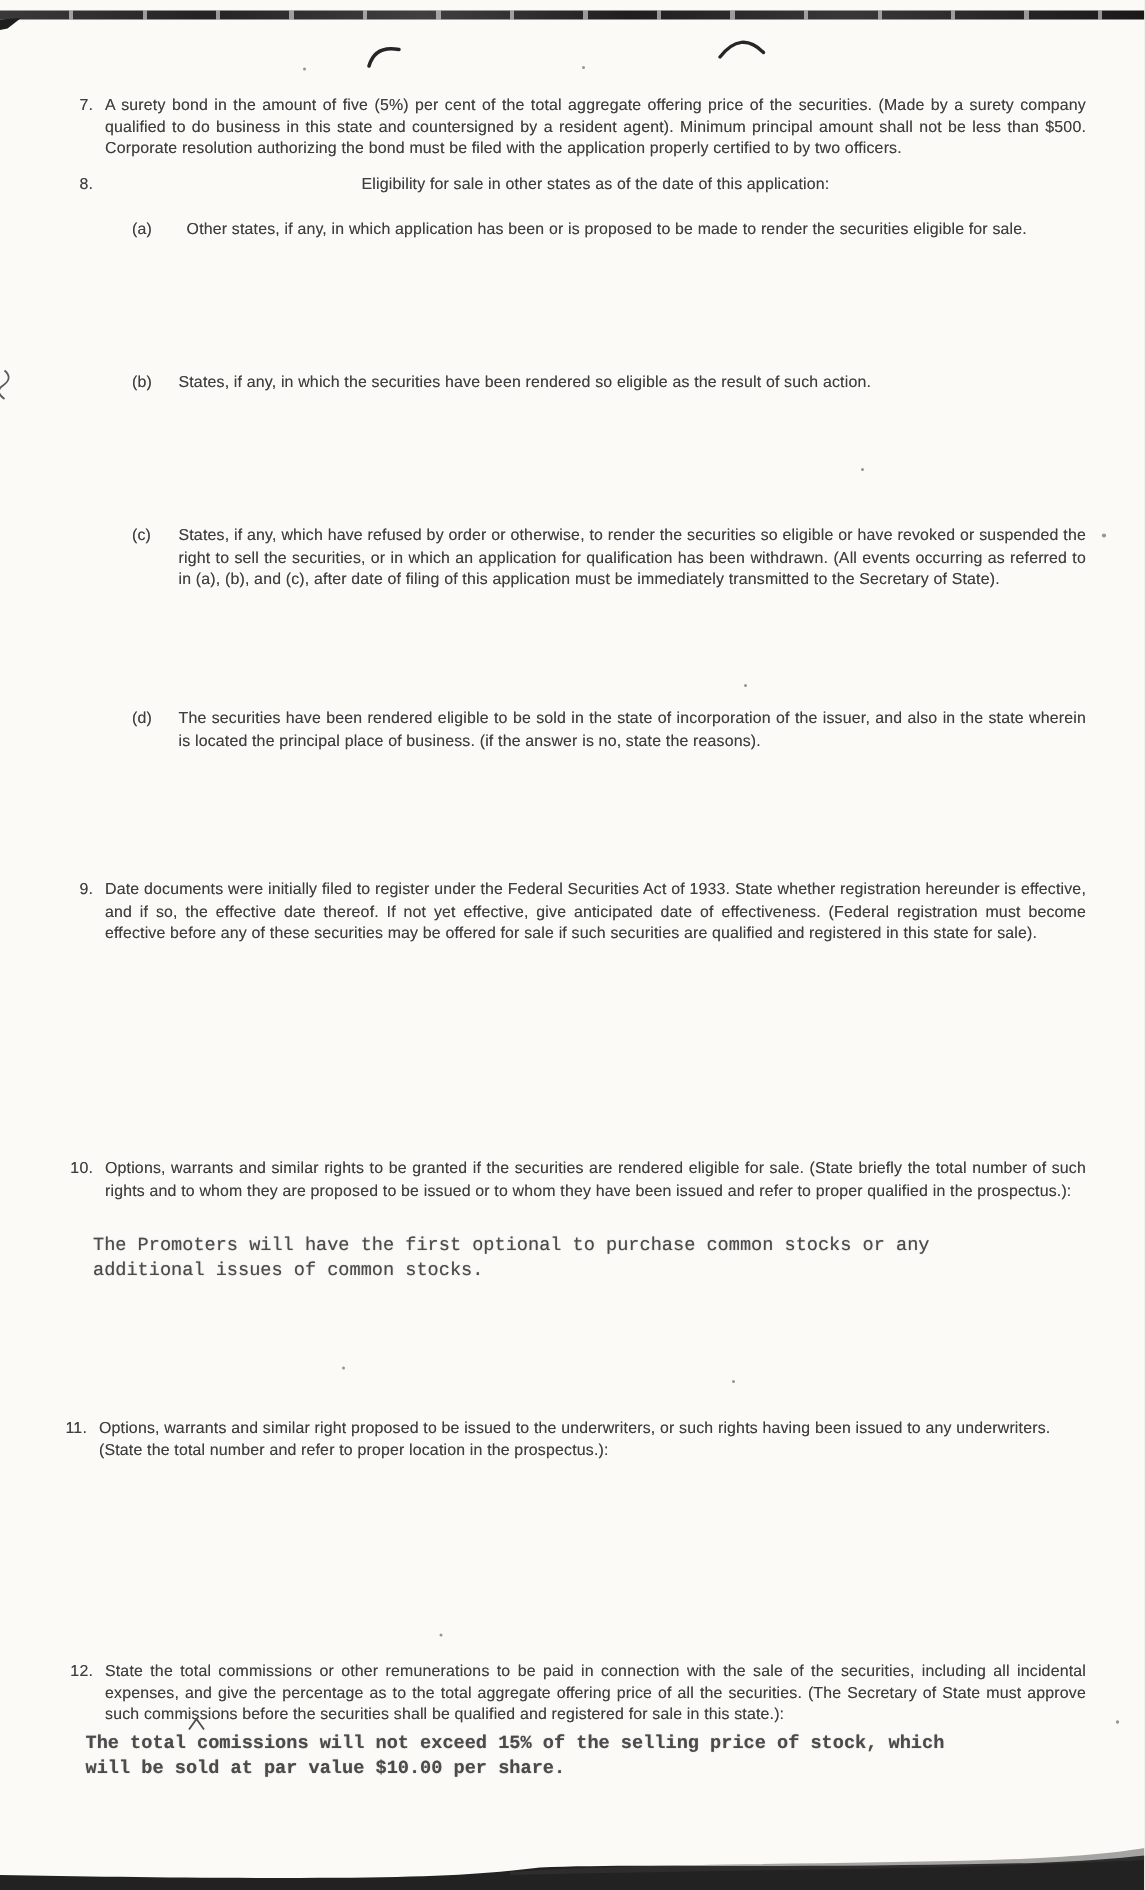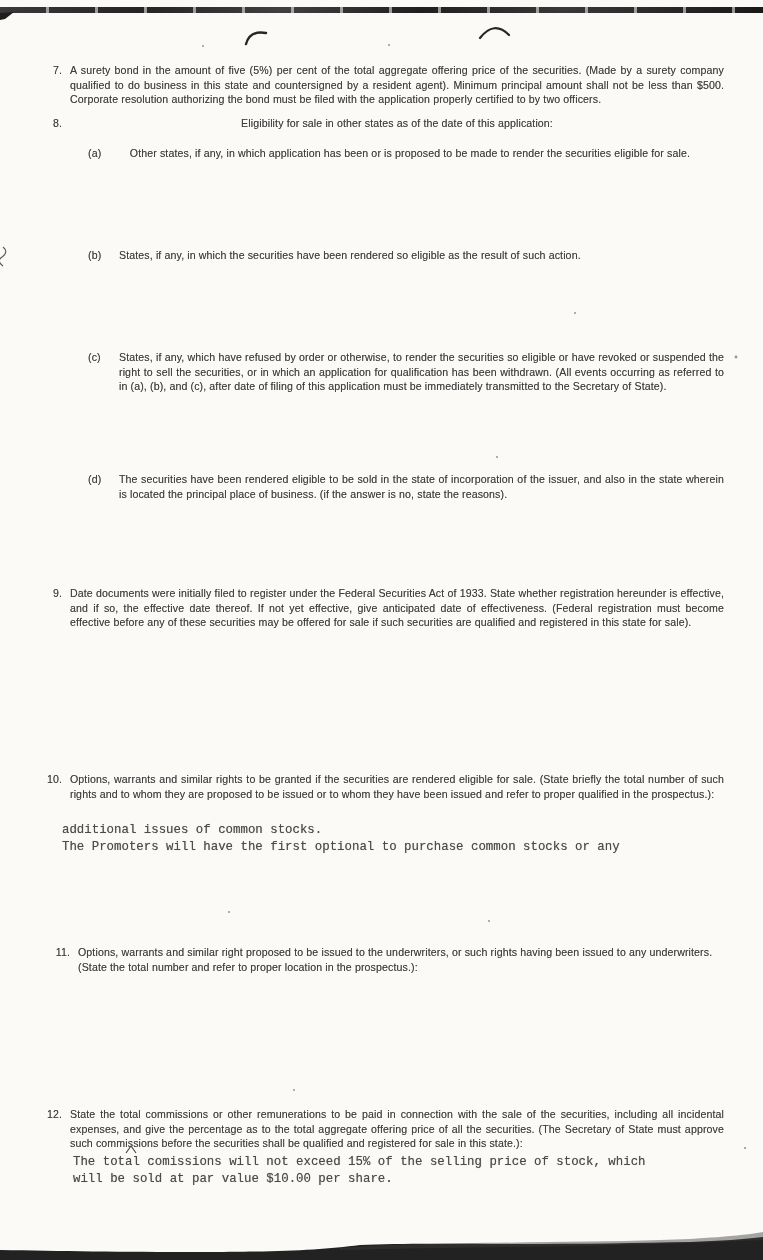--- a/index.html
+++ b/index.html
@@ -63,21 +63,21 @@
     <div class="txt">A surety bond in the amount of five (5%) per cent of the total aggregate offering price of the securities. (Made by a surety company qualified to do business in this state and countersigned by a resident agent). Minimum principal amount shall not be less than $500. Corporate resolution authorizing the bond must be filed with the application properly certified to by two officers.</div>
   </div>
 
   <div class="item" style="left:36px;top:116px;width:688px;">
     <div class="num">8.</div>
     <div class="txt" style="text-align:center">Eligibility for sale in other states as of the date of this application:</div>
   </div>
 
   <div class="sub" style="left:88px;top:146px;width:602px;">
     <div class="sublabel">(a)</div>
-    <div class="txt" style="text-align:right">Other states, if any, in which application has been or is proposed to be made to render the securities eligible for sale.</div>
+    <div class="txt" style="text-align:center">Other states, if any, in which application has been or is proposed to be made to render the securities eligible for sale.</div>
   </div>
 
   <div class="sub" style="left:88px;top:248px;width:602px;">
     <div class="sublabel">(b)</div>
     <div class="txt" style="text-align:left">States, if any, in which the securities have been rendered so eligible as the result of such action.</div>
   </div>
 
   <div class="sub" style="left:88px;top:350px;width:636px;">
     <div class="sublabel">(c)</div>
     <div class="txt">States, if any, which have refused by order or otherwise, to render the securities so eligible or have revoked or suspended the right to sell the securities, or in which an application for qualification has been withdrawn. (All events occurring as referred to in (a), (b), and (c), after date of filing of this application must be immediately transmitted to the Secretary of State).</div>
@@ -92,35 +92,35 @@
     <div class="num">9.</div>
     <div class="txt">Date documents were initially filed to register under the Federal Securities Act of 1933. State whether registration hereunder is effective, and if so, the effective date thereof. If not yet effective, give anticipated date of effectiveness. (Federal registration must become effective before any of these securities may be offered for sale if such securities are qualified and registered in this state for sale).</div>
   </div>
 
   <div class="item" style="left:36px;top:772px;width:688px;">
     <div class="num">10.</div>
     <div class="txt">Options, warrants and similar rights to be granted if the securities are rendered eligible for sale. (State briefly the total number of such rights and to whom they are proposed to be issued or to whom they have been issued and refer to proper qualified in the prospectus.):</div>
   </div>
 
   <div class="typed" style="left:62px;top:822px;">
+    <div>The Promoters will have the first optional to purchase common stocks or any</div>
     <div>additional issues of common stocks.</div>
-    <div>The Promoters will have the first optional to purchase common stocks or any</div>
   </div>
 
-  <div class="item" style="left:44px;top:945px;width:688px;justify-content:center;">
+  <div class="item" style="left:32px;top:945px;width:688px;justify-content:center;">
     <div class="num">11.</div>
     <div class="txt" style="text-align:left">Options, warrants and similar right proposed to be issued to the underwriters, or such rights having been issued to any underwriters. (State the total number and refer to proper location in the prospectus.):</div>
   </div>
 
   <div class="item" style="left:36px;top:1107px;width:688px;justify-content:flex-end;">
     <div class="num">12.</div>
     <div class="txt">State the total commissions or other remunerations to be paid in connection with the sale of the securities, including all incidental expenses, and give the percentage as to the total aggregate offering price of all the securities. (The Secretary of State must approve such commissions before the securities shall be qualified and registered for sale in this state.):</div>
   </div>
 
-  <div class="typed" style="left:73px;top:1154px;">
+  <div class="typed" style="left:57px;top:1154px;font-weight:bold;">
     <div>The total comissions will not exceed 15% of the selling price of stock, which</div>
     <div>will be sold at par value $10.00 per share.</div>
   </div>
 
   <svg class="deco" width="763" height="1260" viewBox="0 0 763 1260">
 
     <path d="M0,13 L14,12 L5,19 L0,20 Z" fill="#1e1e1e"></path>
 
     <path d="M246,44 Q250,30 266,33" fill="none" stroke="#262626" stroke-width="2.4" stroke-linecap="round"></path>
     <path d="M480,38 Q494,20 509,35" fill="none" stroke="#262626" stroke-width="2.2" stroke-linecap="round"></path>

